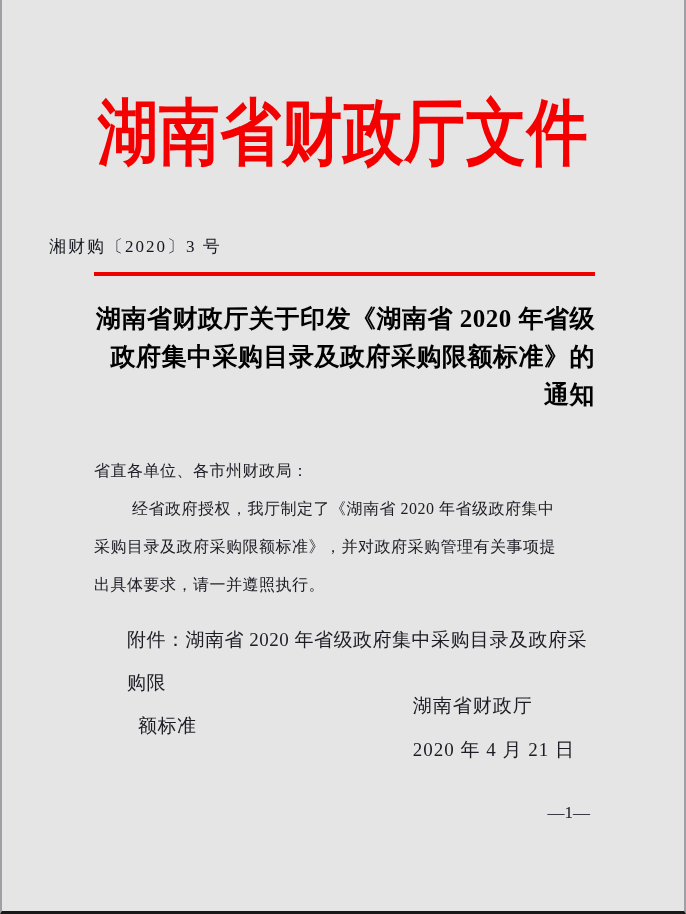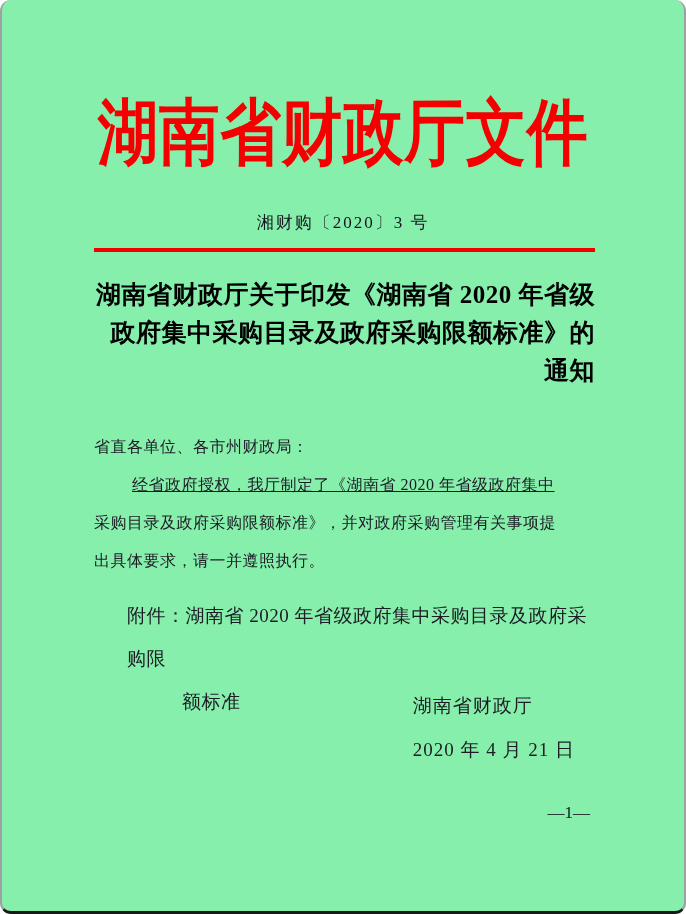--- a/index.html
+++ b/index.html
@@ -5,49 +5,49 @@
   * { margin: 0; padding: 0; box-sizing: border-box; }
   html, body { background: #ffffff; }
   body {
     width: 686px; height: 914px;
     font-family: "Liberation Serif", "DejaVu Serif", serif;
     color: #1c1c24;
   }
   .page {
     position: relative;
     width: 686px; height: 914px;
-    background: #86efac;
+    background: #e5e5e5;
     border-left: 2px solid #9ea0a3;
     border-right: 2px solid #9ea0a3;
     border-bottom: 3px solid #191919;
     overflow: hidden;
-    border-radius: 11px;
   }
   .agency-title {
     margin-top: 94px;
     text-align: center;
     font-size: 72px;
     font-weight: bold;
     line-height: 1.1;
     color: #f40000;
     white-space: nowrap;
   }
   .agency-title .squeeze {
     display: inline-block;
     transform: scaleX(0.84);
     transform-origin: center;
     letter-spacing: 1px;
   }
   .doc-number {
-    margin-top: 38px;
-    text-align: center;
+    margin-top: 62px;
+    text-align: left;
     font-size: 17px;
     line-height: 24px;
     color: #15151f;
     letter-spacing: 2px;
+    padding-left: 47px;
   }
   .content { margin-left: 92px; margin-right: 89px; }
   .red-rule {
     margin-top: 13px;
     height: 4px;
     background: #ee0000;
     border: none;
   }
   .doc-title {
     margin-top: 24px;
@@ -58,30 +58,30 @@
     color: #000000;
     letter-spacing: 0.5px;
   }
   .body-text {
     margin-top: 38px;
     font-size: 16px;
     line-height: 38px;
     color: #1c1c24;
     letter-spacing: 0.5px;
   }
-  .para-line.indent { text-indent: 38px; text-decoration: underline; }
+  .para-line.indent { text-indent: 38px; }
   .attachment {
     margin-top: 14px;
     font-size: 19px;
     line-height: 43px;
     color: #1c1c24;
     letter-spacing: 0.5px;
   }
   .attach-line-first { margin-left: 33px; }
-  .attach-line-wrap  { margin-left: 88px; }
+  .attach-line-wrap  { margin-left: 44px; }
   .sign-block {
     position: absolute;
     top: 684px;
     right: 109px;
     text-align: left;
     font-size: 19px;
     line-height: 44px;
     color: #1c1c24;
     letter-spacing: 1px;
   }

